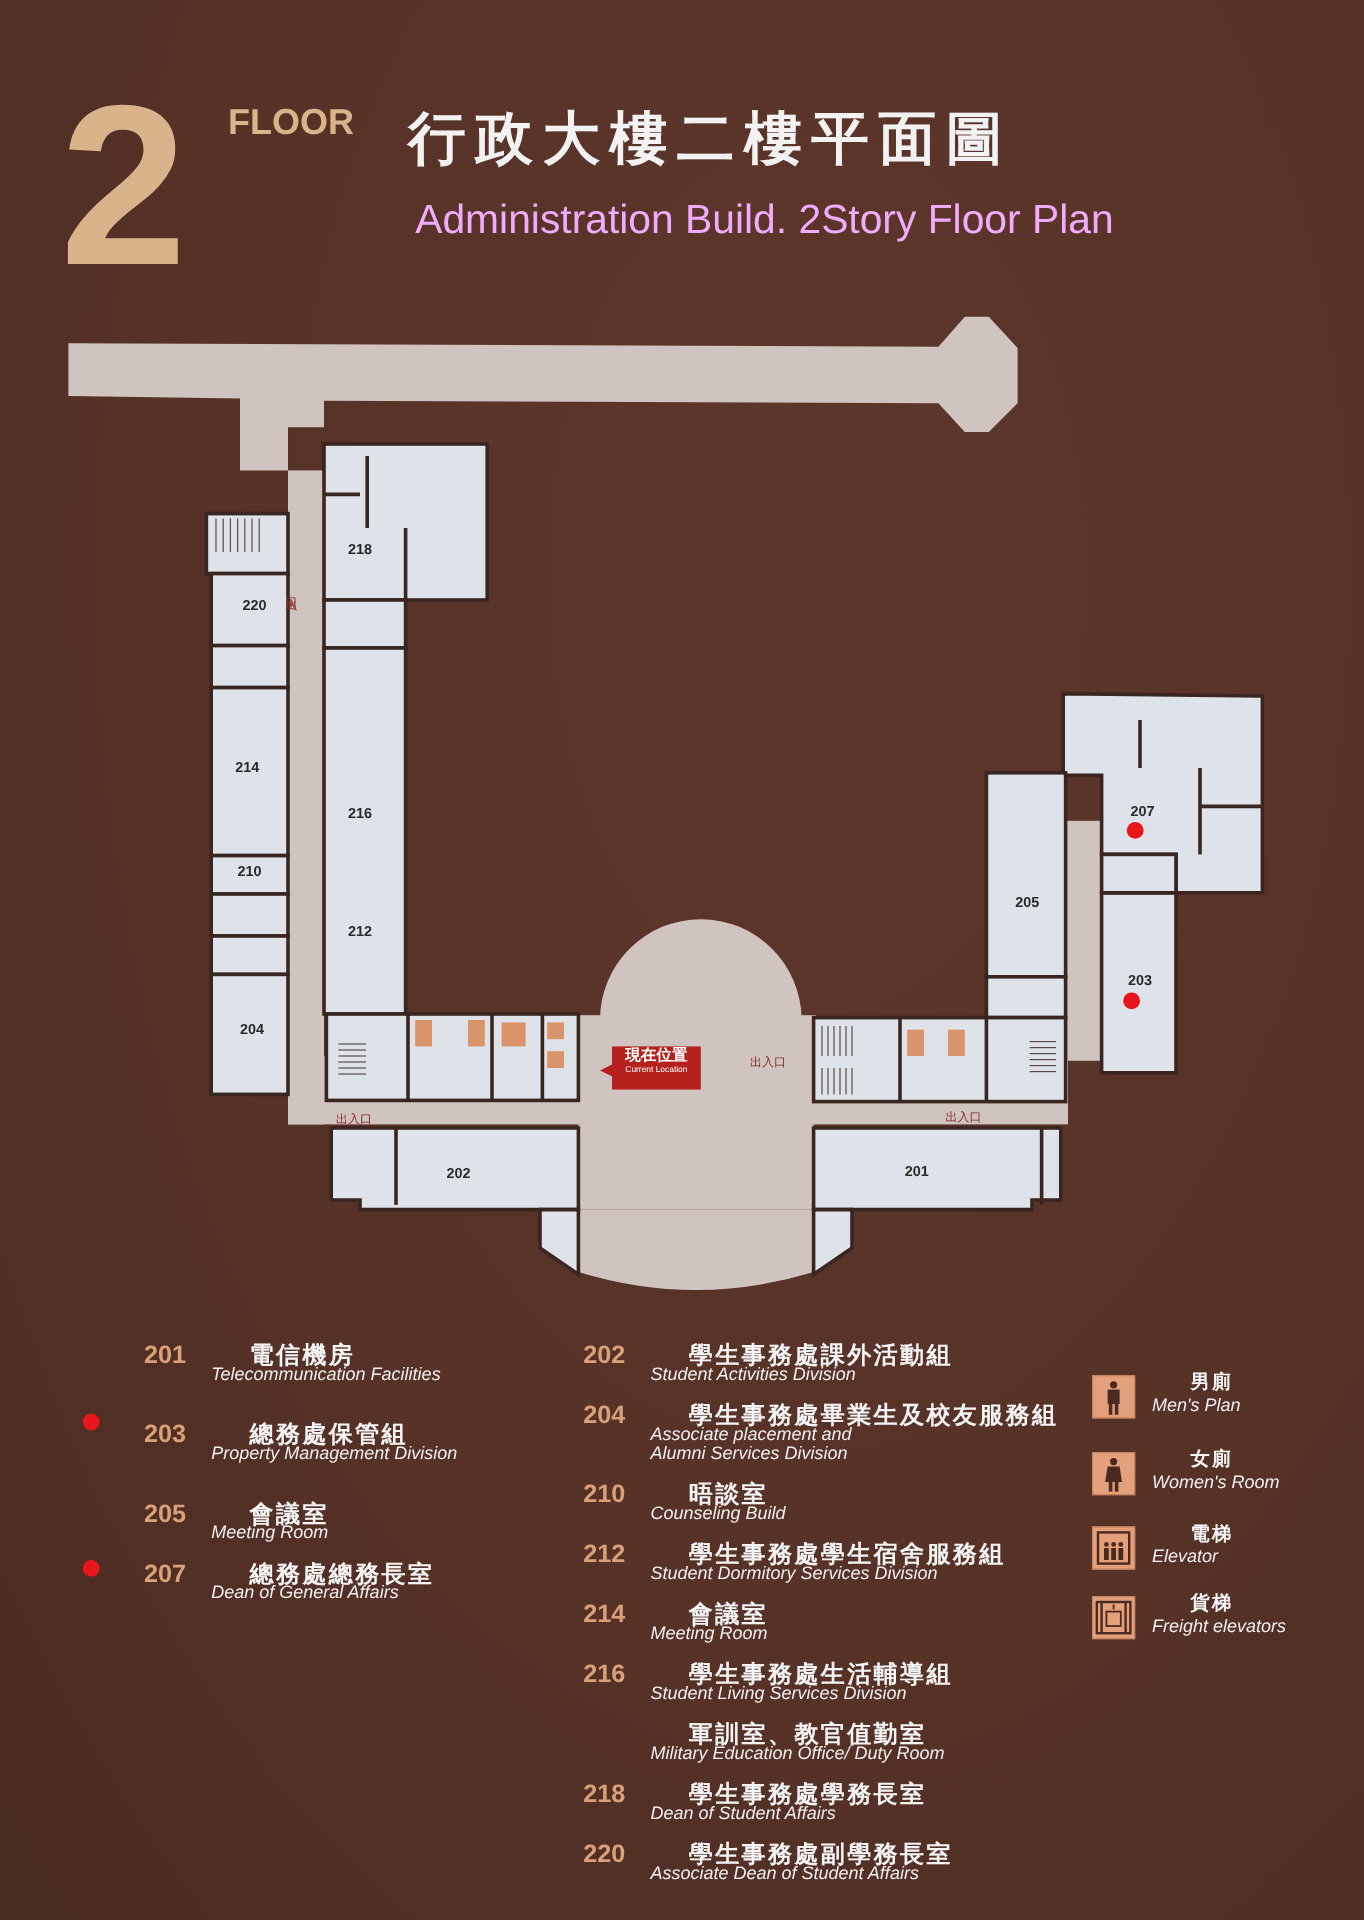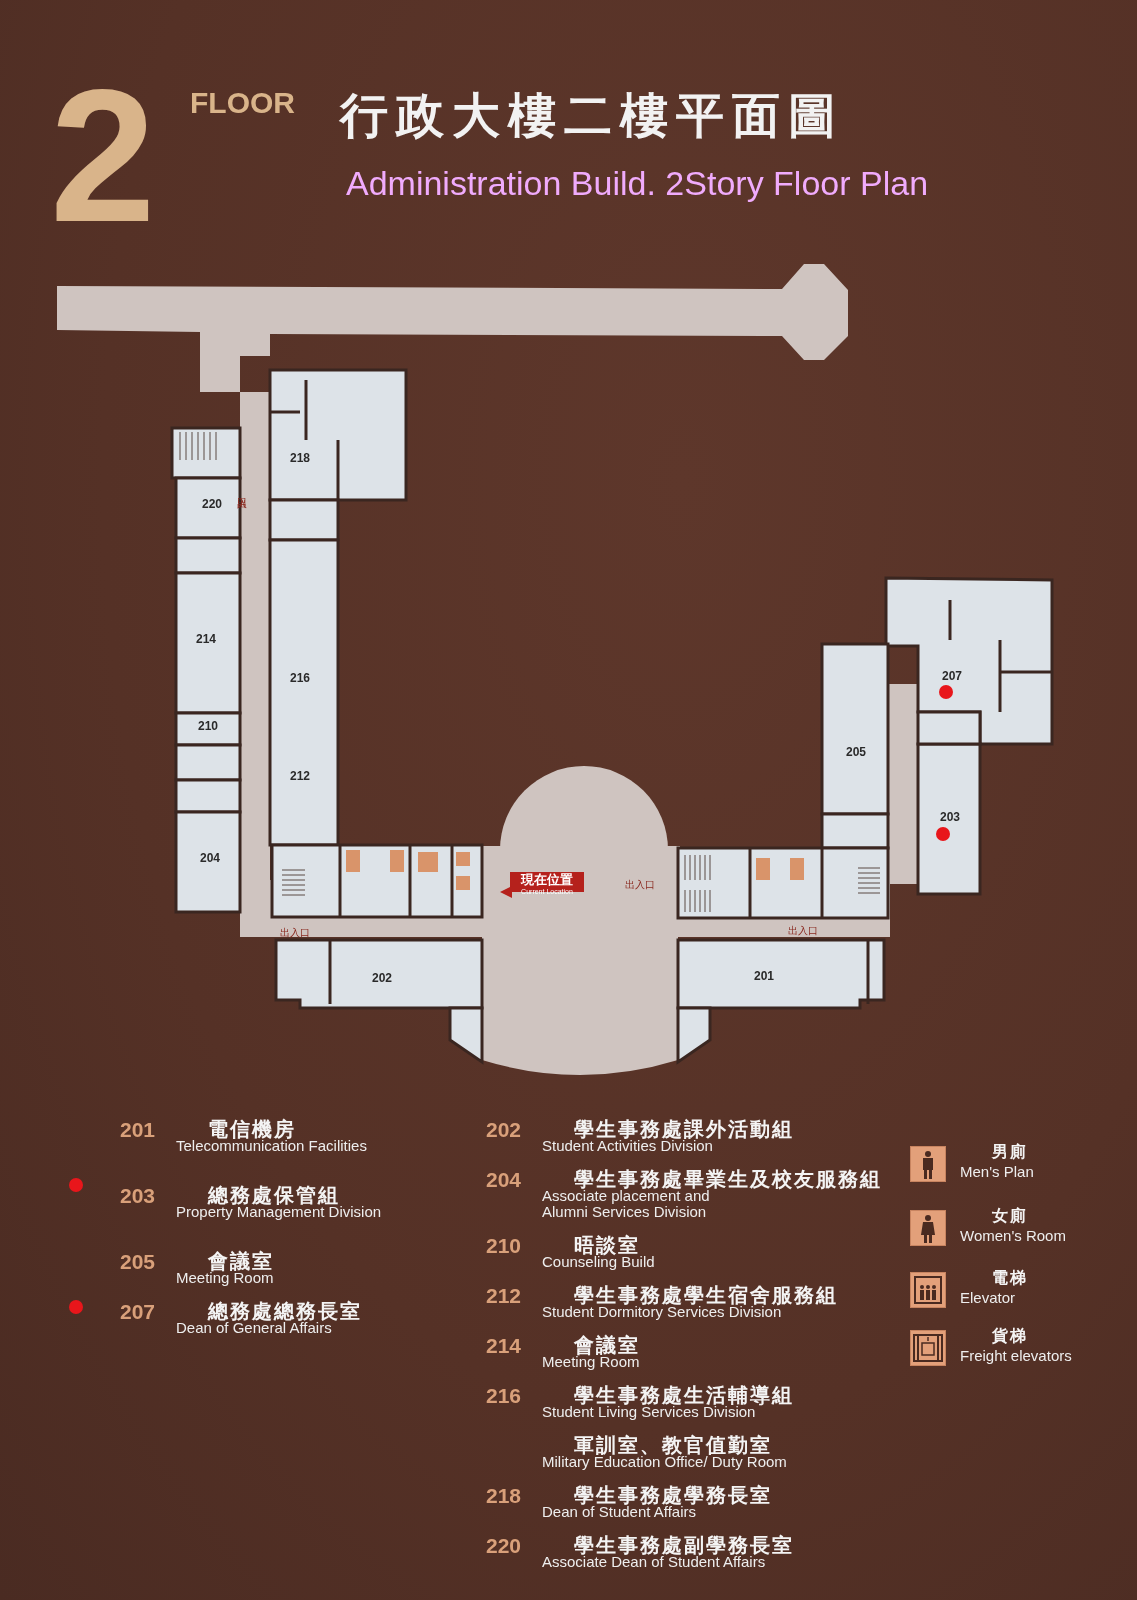--- a/index.html
+++ b/index.html
@@ -5,28 +5,28 @@
   html,body{margin:0;padding:0;}
   body{width:1137px;height:1600px;background:#5a3428;position:relative;overflow:hidden;font-family:"DejaVu Sans",sans-serif;}
   .bg{position:absolute;inset:0;background:radial-gradient(ellipse at 60% 30%,#5e372b 0%,#553126 60%,#4a2b22 100%);}
   .big2{position:absolute;left:50px;top:60px;font-family:"Liberation Sans",sans-serif;font-weight:bold;font-size:190px;line-height:190px;color:#d9b48a;letter-spacing:-4px;}
   .floor{position:absolute;left:190px;top:86px;font-family:"Liberation Sans",sans-serif;font-weight:bold;font-size:30px;color:#d9b48a;}
   .title-zh{position:absolute;left:340px;top:84px;font-family:"DejaVu Sans",sans-serif;font-weight:bold;font-size:48px;color:#f2f2f2;letter-spacing:8px;white-space:nowrap;}
   .title-en{position:absolute;left:346px;top:164px;font-family:Liberation Sans, sans-serif;font-size:34px;color:#f0abfc;white-space:nowrap;}
   .map{position:absolute;left:0;top:0;width:1137px;height:1100px;}
   .rl{font-family:"Liberation Sans",sans-serif;font-weight:bold;font-size:12px;fill:#2a2a2a;}
   .exit{font-family:"DejaVu Sans",sans-serif;font-size:10px;fill:#8a2a20;}
-  .here{position:absolute;left:510px;top:872px;width:74px;height:20px;background:#b5211c;color:#fff;text-align:center;}
+  .here{position:absolute;left:510px;top:872px;width:74px;height:36px;background:#b5211c;color:#fff;text-align:center;}
   .here .zh{font-size:13px;font-weight:bold;line-height:15px;display:block;}
   .here .en{font-size:7px;line-height:10px;display:block;font-family:"Liberation Sans",sans-serif;}
   .here:before{content:"";position:absolute;left:-10px;top:14px;border-right:12px solid #b5211c;border-top:6px solid transparent;border-bottom:6px solid transparent;}
   .legend-item{position:absolute;}
   .legend-item .num{position:absolute;left:0;top:0;font-family:"Liberation Sans",sans-serif;font-weight:bold;font-size:21px;color:#d9a07a;}
   .legend-item .zh{position:absolute;left:56px;top:-2px;font-size:20px;font-weight:bold;color:#f4f4f4;white-space:nowrap;letter-spacing:2px;margin-left:32px;}
-  .legend-item .en{position:absolute;left:56px;top:20px;font-family:"Liberation Sans",sans-serif;font-size:15px;color:#eeeeee;white-space:nowrap;line-height:16px;}
+  .legend-item .en{position:absolute;left:56px;top:20px;font-family:"Liberation Sans",sans-serif;font-size:15px;color:#eeeeee;white-space:nowrap;line-height:16px;font-style:italic;}
   .dot{position:absolute;width:14px;height:14px;border-radius:50%;background:#e8161b;}
   .icon-box{position:absolute;width:34px;height:34px;background:#e3a07a;border:1px solid #c88460;}
   .icon-box svg{width:34px;height:34px;}
   .sym .zh{position:absolute;left:50px;top:-4px;font-size:16px;font-weight:bold;color:#f4f4f4;white-space:nowrap;}
   .sym .en{position:absolute;left:50px;top:18px;font-family:"Liberation Sans",sans-serif;font-size:15px;color:#eeeeee;white-space:nowrap;}
 </style>
 </head>
 <body>
 
 <div class="bg"></div>

